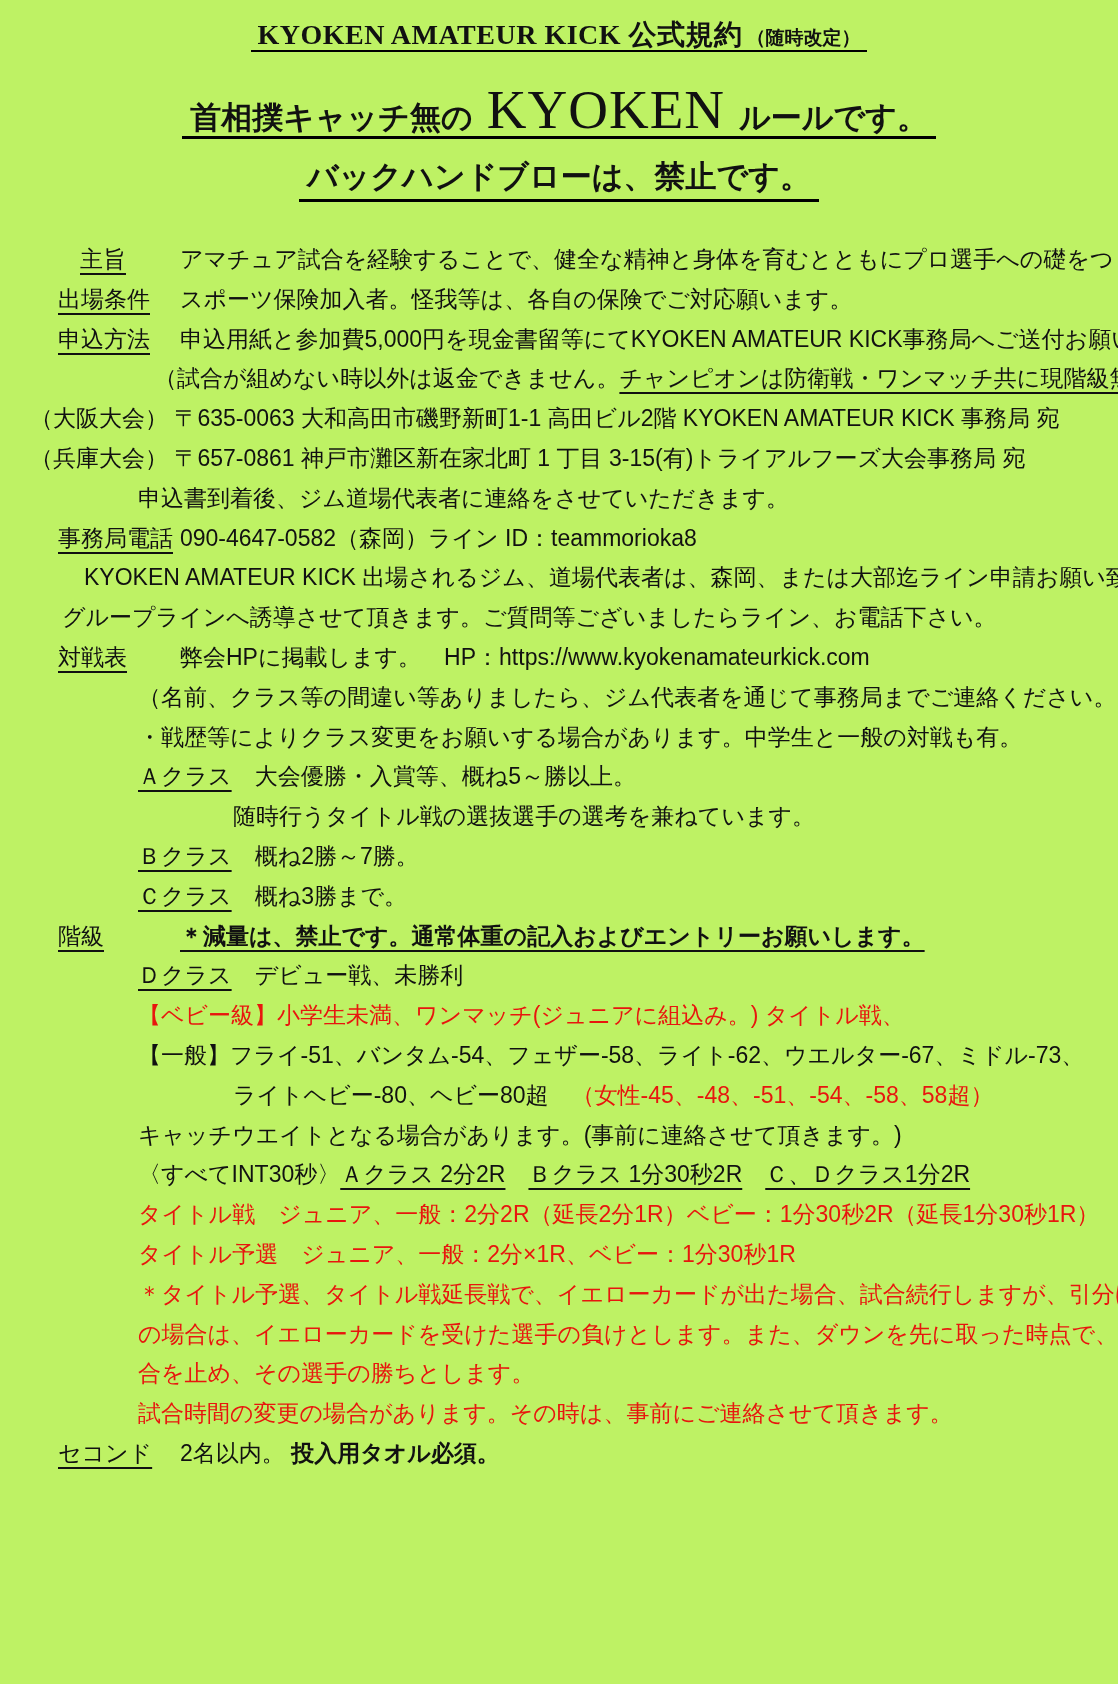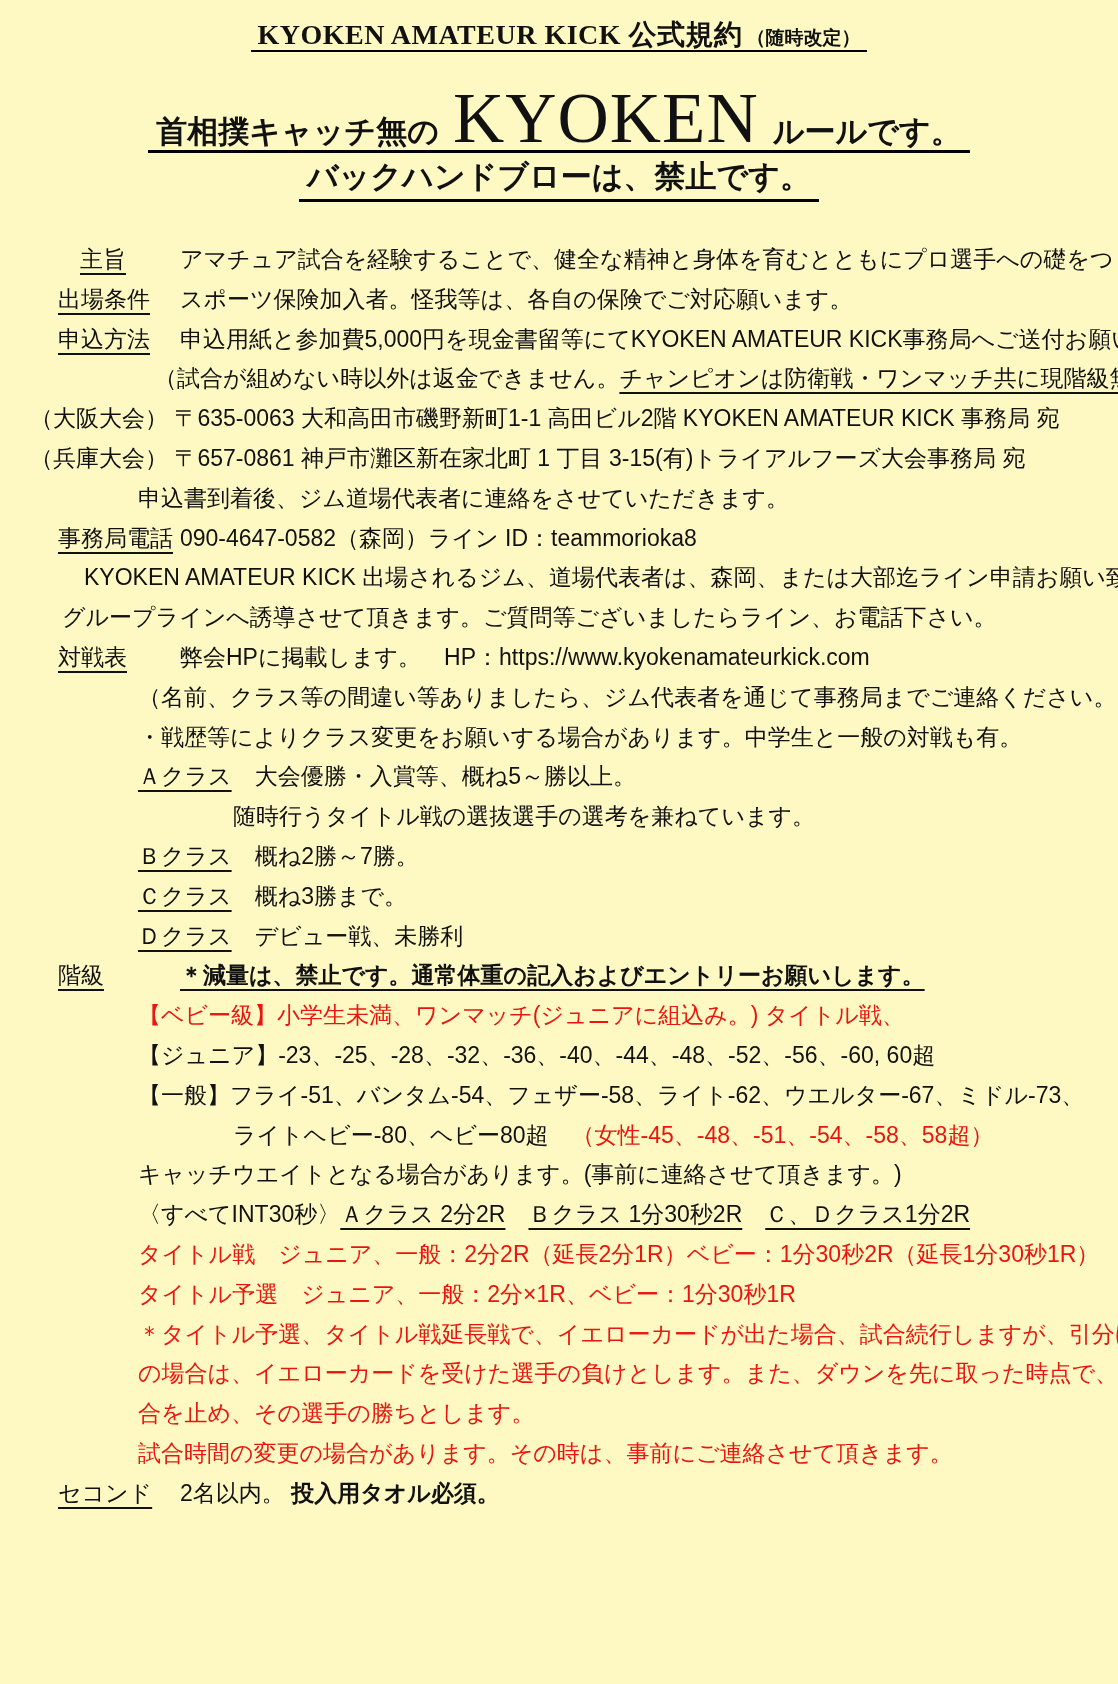--- a/index.html
+++ b/index.html
@@ -1,33 +1,33 @@
 <!DOCTYPE html>
 <html style="--red-text: #e8160e;"><head>
 <meta charset="utf-8">
 <style>
   html,body{margin:0;padding:0;background:#fff;}
   body{
     width:1118px;height:1684px;overflow:hidden;
     font-family:"Liberation Sans","DejaVu Sans",sans-serif;
     color:#111;
   }
-  .doc{position:relative;width:1118px;height:1684px;background:#fef9c3;}
+  .doc{position:relative;width:1118px;height:1684px;background:#bef264;}
 
   
   .t1,.t2,.t3{position:absolute;left:0;width:100%;text-align:center;
     font-family:"Liberation Serif","DejaVu Serif",serif;}
   .t1{top:16px;}
   .t1 .wrap{border-bottom:2px solid #000;padding:0 6px 3px 6px;}
   .t1 .main{font-size:28px;font-weight:700;letter-spacing:0.5px;}
   .t1 .note{font-size:19px;font-weight:700;}
   .t2{top:78px;}
   .t2 .wrap{border-bottom:3px solid #000;padding:0 8px 5px 8px;}
   .t2 .side{font-size:31px;font-weight:600;}
-  .t2 .big{font-size:71px;font-weight:500;margin:8px 10px;letter-spacing:1px;}
+  .t2 .big{font-size:55px;font-weight:500;margin:8px 10px;letter-spacing:1px;}
   .t3{top:156px;}
   .t3 .wrap{border-bottom:3px solid #000;padding:0 8px 5px 8px;font-size:31px;font-weight:600;}
 
   
   .bodylines{position:absolute;top:240px;left:0;width:1118px;}
   .bline{height:39.8px;line-height:39.8px;font-size:23px;white-space:pre;}
   .ind0{padding-left:30px;}
   .ind1{padding-left:62px;}
   .ind2{padding-left:84px;}
   .ind3{padding-left:138px;}
@@ -75,24 +75,23 @@
       <div class="bline ind0"><span class="lbl">事務局電話</span><span class="">090-4647-0582（森岡）ライン ID：teammorioka8</span></div>
       <div class="bline ind2"><span class="">KYOKEN AMATEUR KICK 出場されるジム、道場代表者は、森岡、または大部迄ライン申請お願い致します。</span></div>
       <div class="bline ind1"><span class="">グループラインへ誘導させて頂きます。ご質問等ございましたらライン、お電話下さい。</span></div>
       <div class="bline ind0"><span class="lbl">対戦表</span><span class="">弊会HPに掲載します。　HP：https://www.kyokenamateurkick.com</span></div>
       <div class="bline ind3"><span class="">（名前、クラス等の間違い等ありましたら、ジム代表者を通じて事務局までご連絡ください。）</span></div>
       <div class="bline ind3"><span class="">・戦歴等によりクラス変更をお願いする場合があります。中学生と一般の対戦も有。</span></div>
       <div class="bline ind3"><span class="u">Ａクラス</span><span class="">　大会優勝・入賞等、概ね5～勝以上。</span></div>
       <div class="bline ind5"><span class="">随時行うタイトル戦の選抜選手の選考を兼ねています。</span></div>
       <div class="bline ind3"><span class="u">Ｂクラス</span><span class="">　概ね2勝～7勝。</span></div>
       <div class="bline ind3"><span class="u">Ｃクラス</span><span class="">　概ね3勝まで。</span></div>
+      <div class="bline ind0"><span class="lbl">階級</span><span class="u b">＊減量は、禁止です。通常体重の記入およびエントリーお願いします。</span></div>
       <div class="bline ind3"><span class="u">Ｄクラス</span><span class="">　デビュー戦、未勝利</span></div>
-      <div class="bline ind0"><span class="lbl">階級</span><span class="u b">＊減量は、禁止です。通常体重の記入およびエントリーお願いします。</span></div>
       <div class="bline ind3"><span class="r">【ベビー級】小学生未満、ワンマッチ(ジュニアに組込み。) タイトル戦、</span></div>
-      <div class="bline ind3"><span class="">【ジュニア】-23、-25、-28、-32、-36、-40、-44、-48、-52、-56、-60, 60超</span></div>
       <div class="bline ind3"><span class="">【一般】フライ-51、バンタム-54、フェザー-58、ライト-62、ウエルター-67、ミドル-73、</span></div>
       <div class="bline ind5"><span class="">ライトヘビー-80、ヘビー80超</span><span class="r">　（女性-45、-48、-51、-54、-58、58超）</span></div>
       <div class="bline ind3"><span class="">キャッチウエイトとなる場合があります。(事前に連絡させて頂きます。)</span></div>
       <div class="bline ind3"><span class="">〈すべてINT30秒〉</span><span class="u">Ａクラス 2分2R</span><span class="">　</span><span class="u">Ｂクラス 1分30秒2R</span><span class="">　</span><span class="u">Ｃ、Ｄクラス1分2R</span></div>
       <div class="bline ind3"><span class="r">タイトル戦　ジュニア、一般：2分2R（延長2分1R）ベビー：1分30秒2R（延長1分30秒1R）</span></div>
       <div class="bline ind3"><span class="r">タイトル予選　ジュニア、一般：2分×1R、ベビー：1分30秒1R</span></div>
       <div class="bline ind3"><span class="r">＊タイトル予選、タイトル戦延長戦で、イエローカードが出た場合、試合続行しますが、引分け</span></div>
       <div class="bline ind3"><span class="r">の場合は、イエローカードを受けた選手の負けとします。また、ダウンを先に取った時点で、試</span></div>
       <div class="bline ind3"><span class="r">合を止め、その選手の勝ちとします。</span></div>
       <div class="bline ind3"><span class="r">試合時間の変更の場合があります。その時は、事前にご連絡させて頂きます。</span></div>

